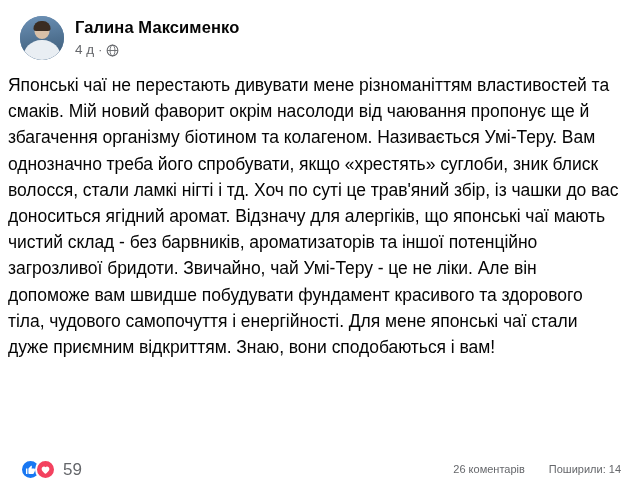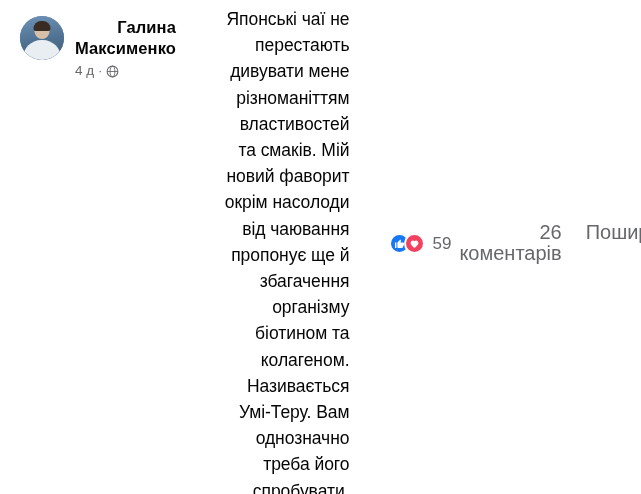--- a/index.html
+++ b/index.html
@@ -14,21 +14,21 @@
     overflow: hidden;
   }
   .post-card {
     position: relative;
     width: 641px;
     height: 494px;
     background: #ffffff;
     box-sizing: border-box;
     padding: 0;
     display: flex;
-    text-align: right;
+    flex-direction: column;
   }
   .post-header {
     display: flex;
     align-items: flex-start;
     padding: 16px 20px 6px 20px;
   }
   .avatar {
     width: 44px;
     height: 44px;
     border-radius: 50%;
@@ -101,21 +101,21 @@
   }
   .globe-icon {
     display: inline-block;
     width: 13px;
     height: 13px;
     position: relative;
     margin-top: 1px;
   }
   .globe-icon svg { display: block; }
   .post-body {
-    padding: 6px 20px 0 28px;
+    padding: 6px 20px 0 8px;
     font-size: 17.5px;
     line-height: 26.2px;
     color: #050505;
     letter-spacing: -0.05px;
     flex: 1 1 auto;
   }
   .post-body p {
     margin: 0;
   }
   .post-footer {
@@ -155,21 +155,21 @@
     margin-left: -6px;
   }
   .react svg { display: block; }
   .reaction-count {
     color: #65676b;
     font-size: 17px;
     line-height: 21px;
   }
   .footer-right {
     color: #65676b;
-    font-size: 20px;
+    font-size: 11px;
     line-height: 21px;
     display: flex;
     align-items: center;
   }
   .footer-right .shares {
     margin-left: 24px;
   }
 </style>
 </head>
 <body>

